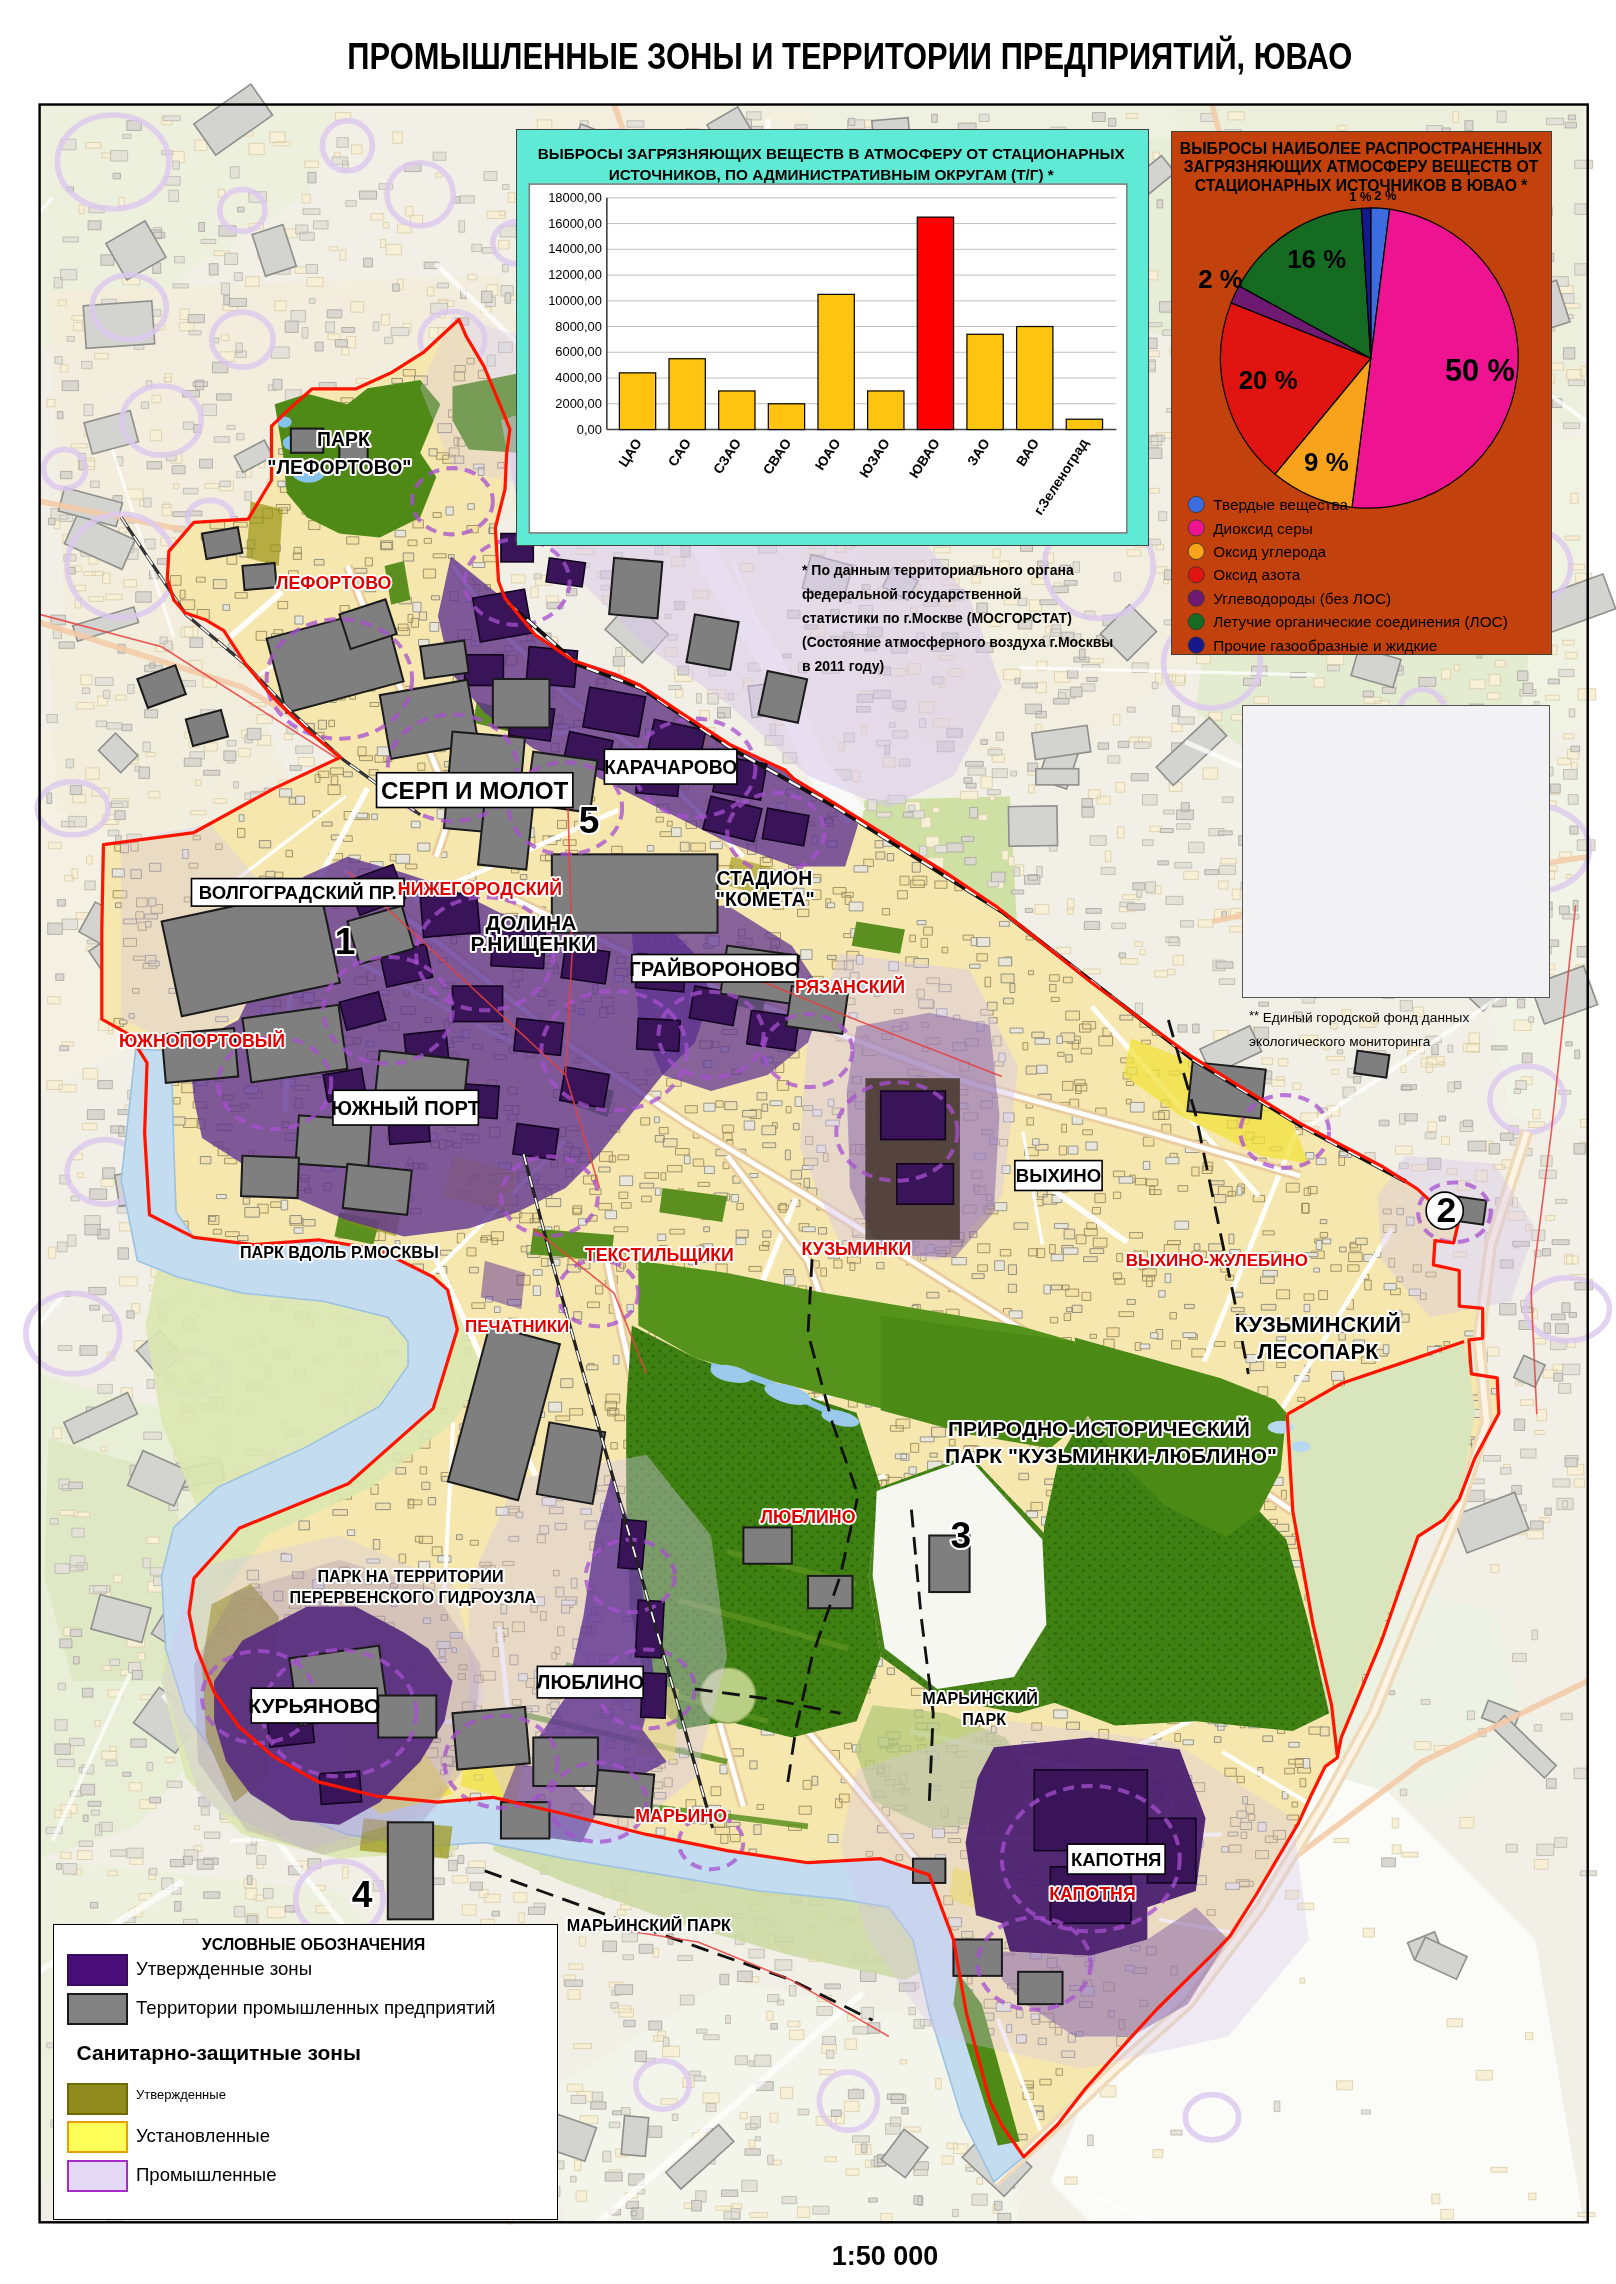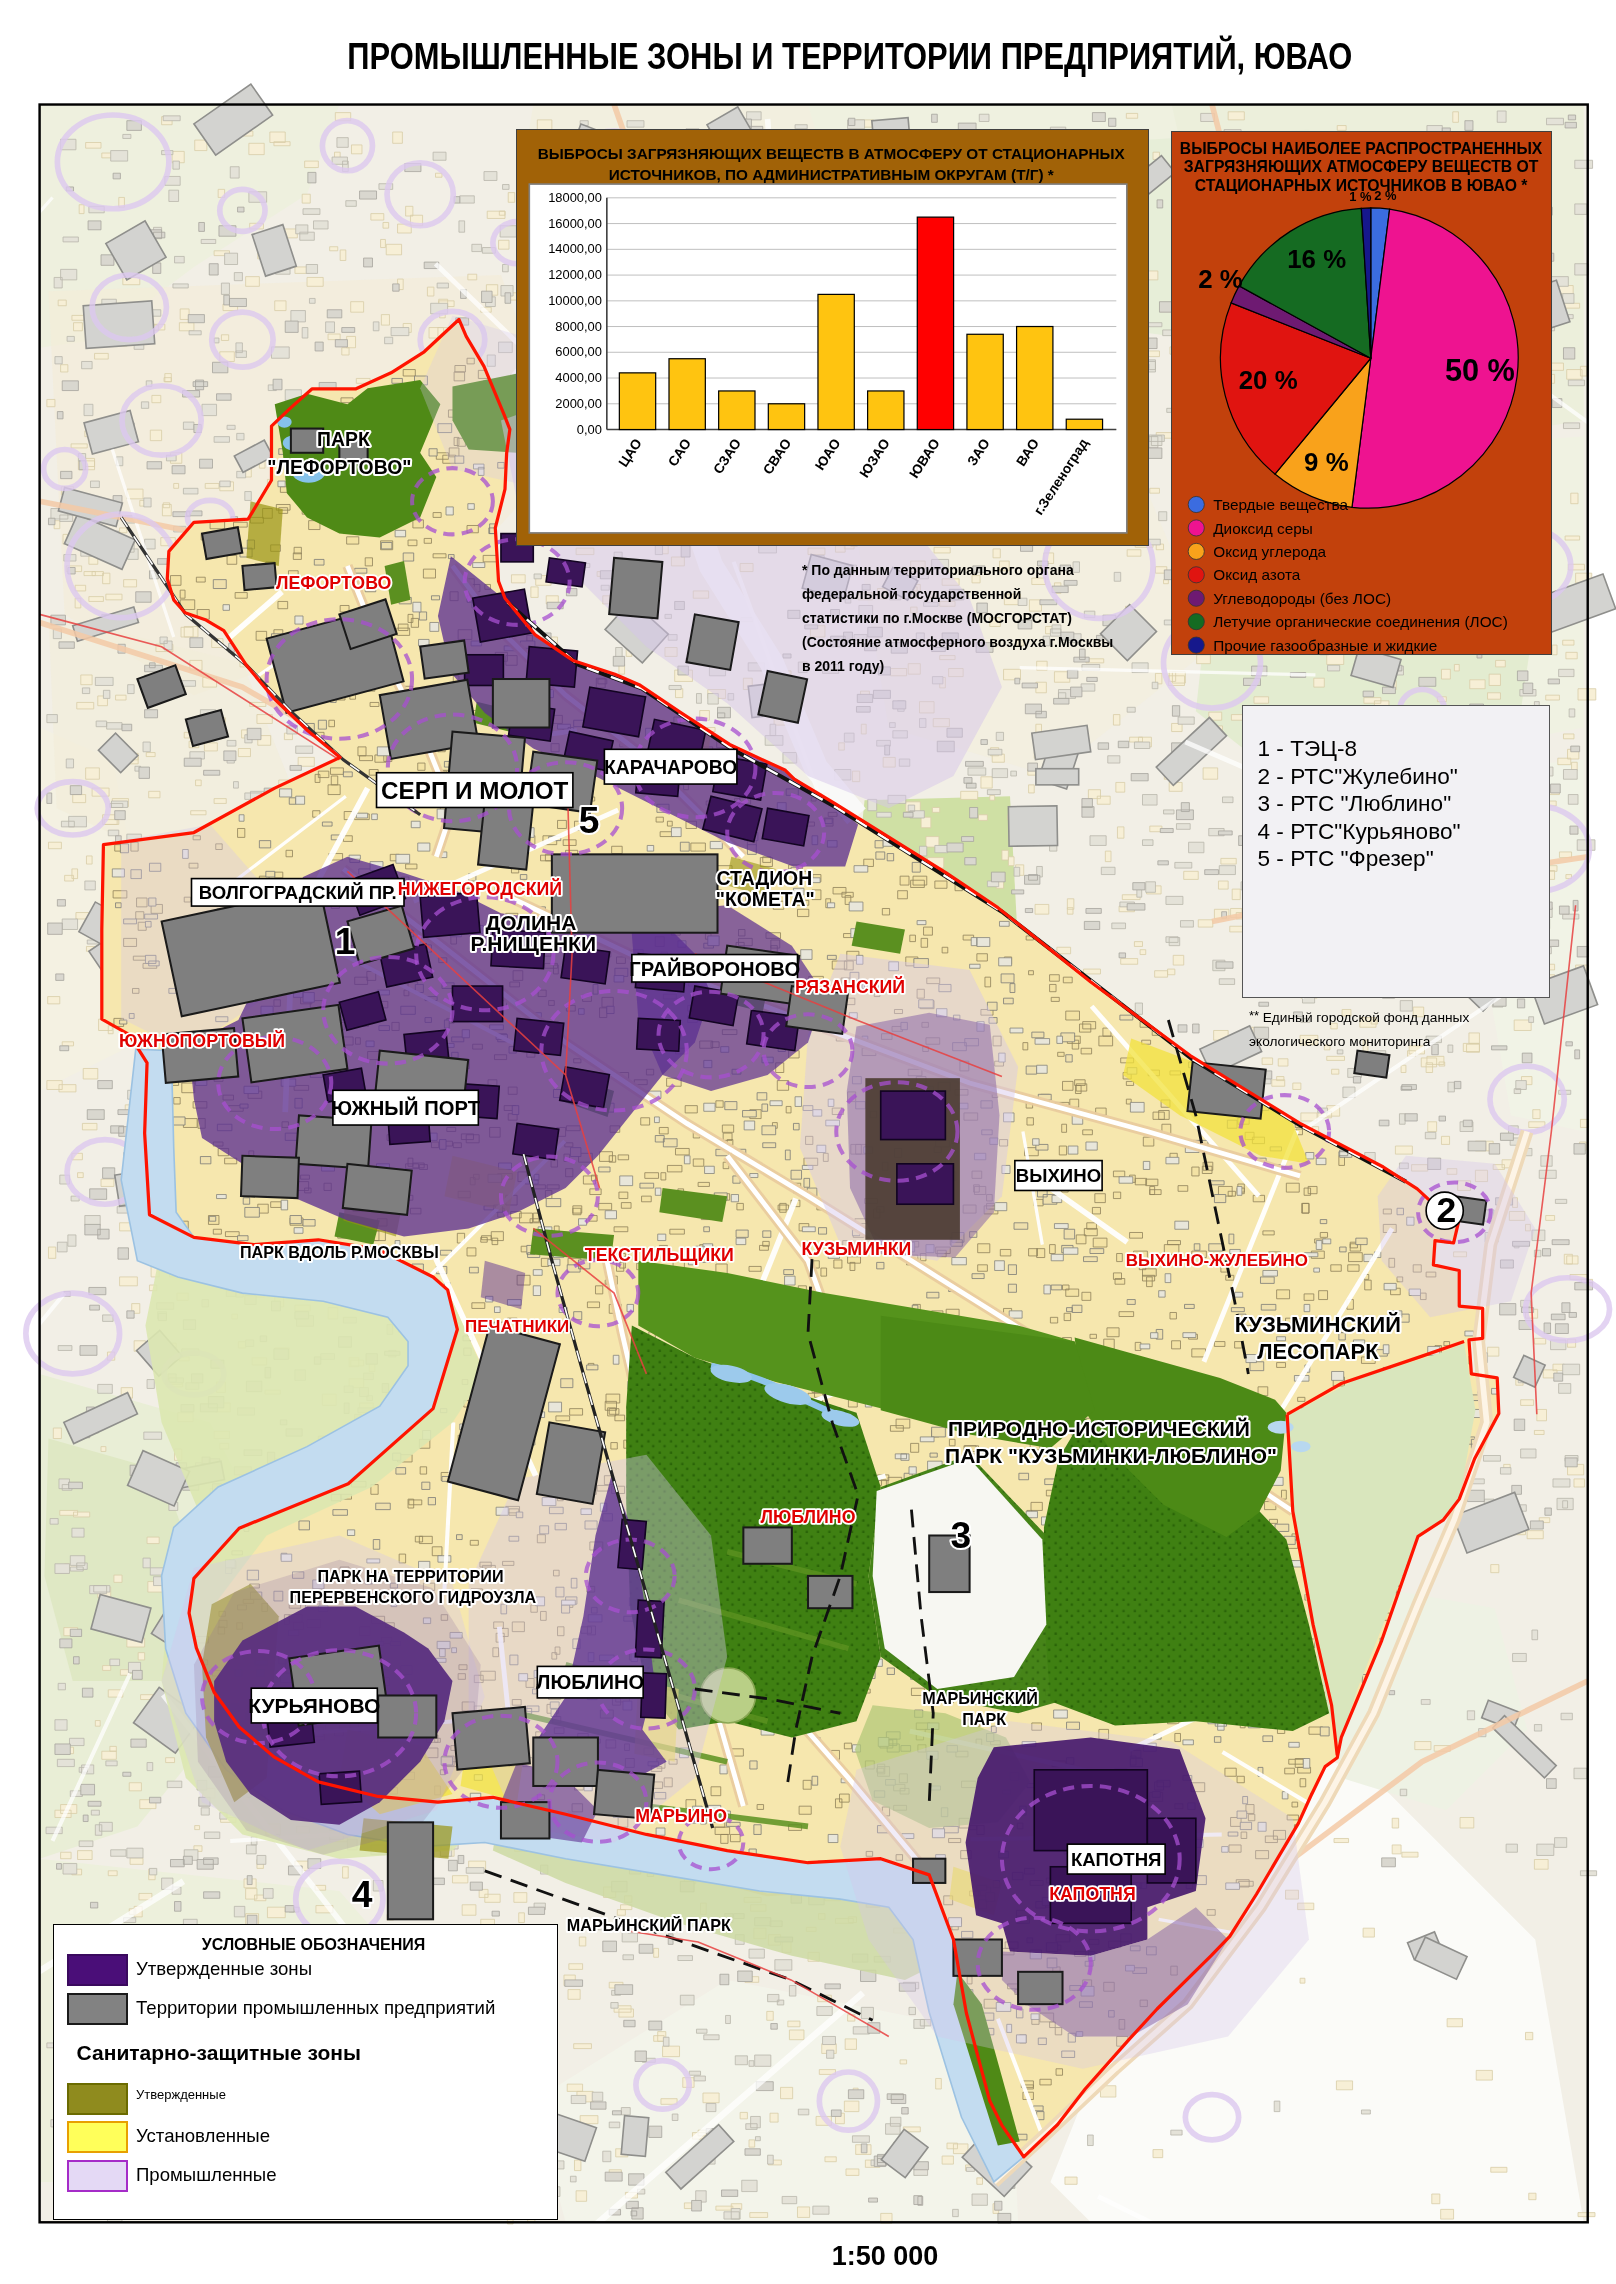--- a/index.html
+++ b/index.html
@@ -510,21 +510,21 @@
     <text x="448" y="2360" font-family="Liberation Sans, sans-serif" font-size="46" font-weight="bold" fill="#000" text-anchor="middle" stroke="#ffffff" stroke-width="5" paint-order="stroke" stroke-linejoin="round">4</text>
     <text x="843" y="2254" font-family="Liberation Sans, sans-serif" font-size="22" font-weight="bold" fill="#e00000" text-anchor="middle" stroke="#ffffff" stroke-width="4.5" paint-order="stroke" stroke-linejoin="round">МАРЬИНО</text>
     <rect x="1321" y="2282" width="121" height="37" fill="#ffffff" stroke="#000" stroke-width="2"></rect>
     <text x="1381.5" y="2308.78" font-family="Liberation Sans, sans-serif" font-size="23" font-weight="bold" fill="#000" text-anchor="middle">КАПОТНЯ</text>
     <text x="1352" y="2351" font-family="Liberation Sans, sans-serif" font-size="22" font-weight="bold" fill="#e00000" text-anchor="middle" stroke="#ffffff" stroke-width="4.5" paint-order="stroke" stroke-linejoin="round">КАПОТНЯ</text>
     <text x="803" y="2390" font-family="Liberation Sans, sans-serif" font-size="20" font-weight="bold" fill="#000" text-anchor="middle" stroke="#ffffff" stroke-width="5" paint-order="stroke" stroke-linejoin="round">МАРЬИНСКИЙ ПАРК</text>
 
 <rect x="49" y="129" width="1916" height="2621" fill="none" stroke="#000" stroke-width="3"></rect>
 </svg>
 
-<div style="position:absolute;left:516px;top:129px;width:631px;height:415px;background:#a16207;border:1.6px solid #404040;"><svg width="631" height="415" viewBox="0 0 781 514">
+<div style="position:absolute;left:516px;top:129px;width:631px;height:415px;background:#5eead4;border:1.6px solid #404040;"><svg width="631" height="415" viewBox="0 0 781 514">
       <rect x="15" y="67" width="740" height="432" fill="#fff" stroke="#808080" stroke-width="2"></rect>
       <text x="389" y="36" font-family="Liberation Sans, sans-serif" font-size="19" font-weight="bold" text-anchor="middle">ВЫБРОСЫ ЗАГРЯЗНЯЮЩИХ ВЕЩЕСТВ В АТМОСФЕРУ ОТ СТАЦИОНАРНЫХ</text>
       <text x="389" y="62" font-family="Liberation Sans, sans-serif" font-size="19" font-weight="bold" text-anchor="middle">ИСТОЧНИКОВ, ПО АДМИНИСТРАТИВНЫМ ОКРУГАМ (Т/Г) *</text>
       <line x1="111" y1="371.0" x2="742" y2="371.0" stroke="#b0b0b0" stroke-width="1"></line>
       <text x="105" y="376.0" font-family="Liberation Sans, sans-serif" font-size="16" text-anchor="end">0,00</text>
       <line x1="111" y1="339.1" x2="742" y2="339.1" stroke="#b0b0b0" stroke-width="1"></line>
       <text x="105" y="344.1" font-family="Liberation Sans, sans-serif" font-size="16" text-anchor="end">2000,00</text>
       <line x1="111" y1="307.2" x2="742" y2="307.2" stroke="#b0b0b0" stroke-width="1"></line>
       <text x="105" y="312.2" font-family="Liberation Sans, sans-serif" font-size="16" text-anchor="end">4000,00</text>
       <line x1="111" y1="275.3" x2="742" y2="275.3" stroke="#b0b0b0" stroke-width="1"></line>
@@ -593,21 +593,20 @@
       <text x="51" y="555" font-family="Liberation Sans, sans-serif" font-size="19">Оксид азота</text>
       <circle cx="30" cy="577" r="10" fill="#6e1a72" stroke="#333" stroke-width="1"></circle>
       <text x="51" y="584" font-family="Liberation Sans, sans-serif" font-size="19">Углеводороды (без ЛОС)</text>
       <circle cx="30" cy="606" r="10" fill="#156b22" stroke="#333" stroke-width="1"></circle>
       <text x="51" y="613" font-family="Liberation Sans, sans-serif" font-size="19">Летучие органические соединения (ЛОС)</text>
       <circle cx="30" cy="635" r="10" fill="#16188c" stroke="#333" stroke-width="1"></circle>
       <text x="51" y="642" font-family="Liberation Sans, sans-serif" font-size="19">Прочие газообразные и жидкие</text>
     </svg></div>
 
 <div style="position:absolute;left:1242px;top:705px;width:306px;height:291px;background:#f2f1f4;border:1.6px solid #555;">
-    <div style="font-size:22.6px;line-height:27.5px;margin:29px 0 0 14.5px;">1 - ТЭЦ-8<br>2 - РТС"Жулебино"<br>3 - РТС "Люблино"<br>4 - РТС"Курьяново"<br>5 - РТС "Фрезер"</div>
   </div>
 <div style="position:absolute;left:1249px;top:1004px;width:291px;font-size:13.7px;line-height:23.4px;"><span style="font-size:13px;vertical-align:2.4px;">** </span>Единый городской фонд данных<br>экологического мониторинга</div>
 
 <div style="position:absolute;left:802px;top:558px;width:380px;font-weight:bold;font-size:14px;line-height:24px;">* По данным территориального органа<br>федеральной государственной<br>статистики по г.Москве (МОСГОРСТАТ)<br>(Состояние атмосферного воздуха г.Москвы<br>в 2011 году)</div>
 
 <div style="position:absolute;left:53px;top:1924px;width:503px;height:294px;background:#fff;border:1.6px solid #000;">
     <div style="text-align:center;font-weight:bold;font-size:16px;margin-top:10.5px;padding-left:16px;">УСЛОВНЫЕ ОБОЗНАЧЕНИЯ</div>
     <div style="position:absolute;left:13px;top:29px;width:57px;height:28px;background:#4a0e78;border:2.4px solid #3a0a5e;"></div>
     <div style="position:absolute;left:82px;top:33px;font-size:18.6px;">Утвержденные зоны</div>
     <div style="position:absolute;left:13px;top:68px;width:57px;height:28px;background:#828282;border:2.4px solid #1a1a1a;"></div>

